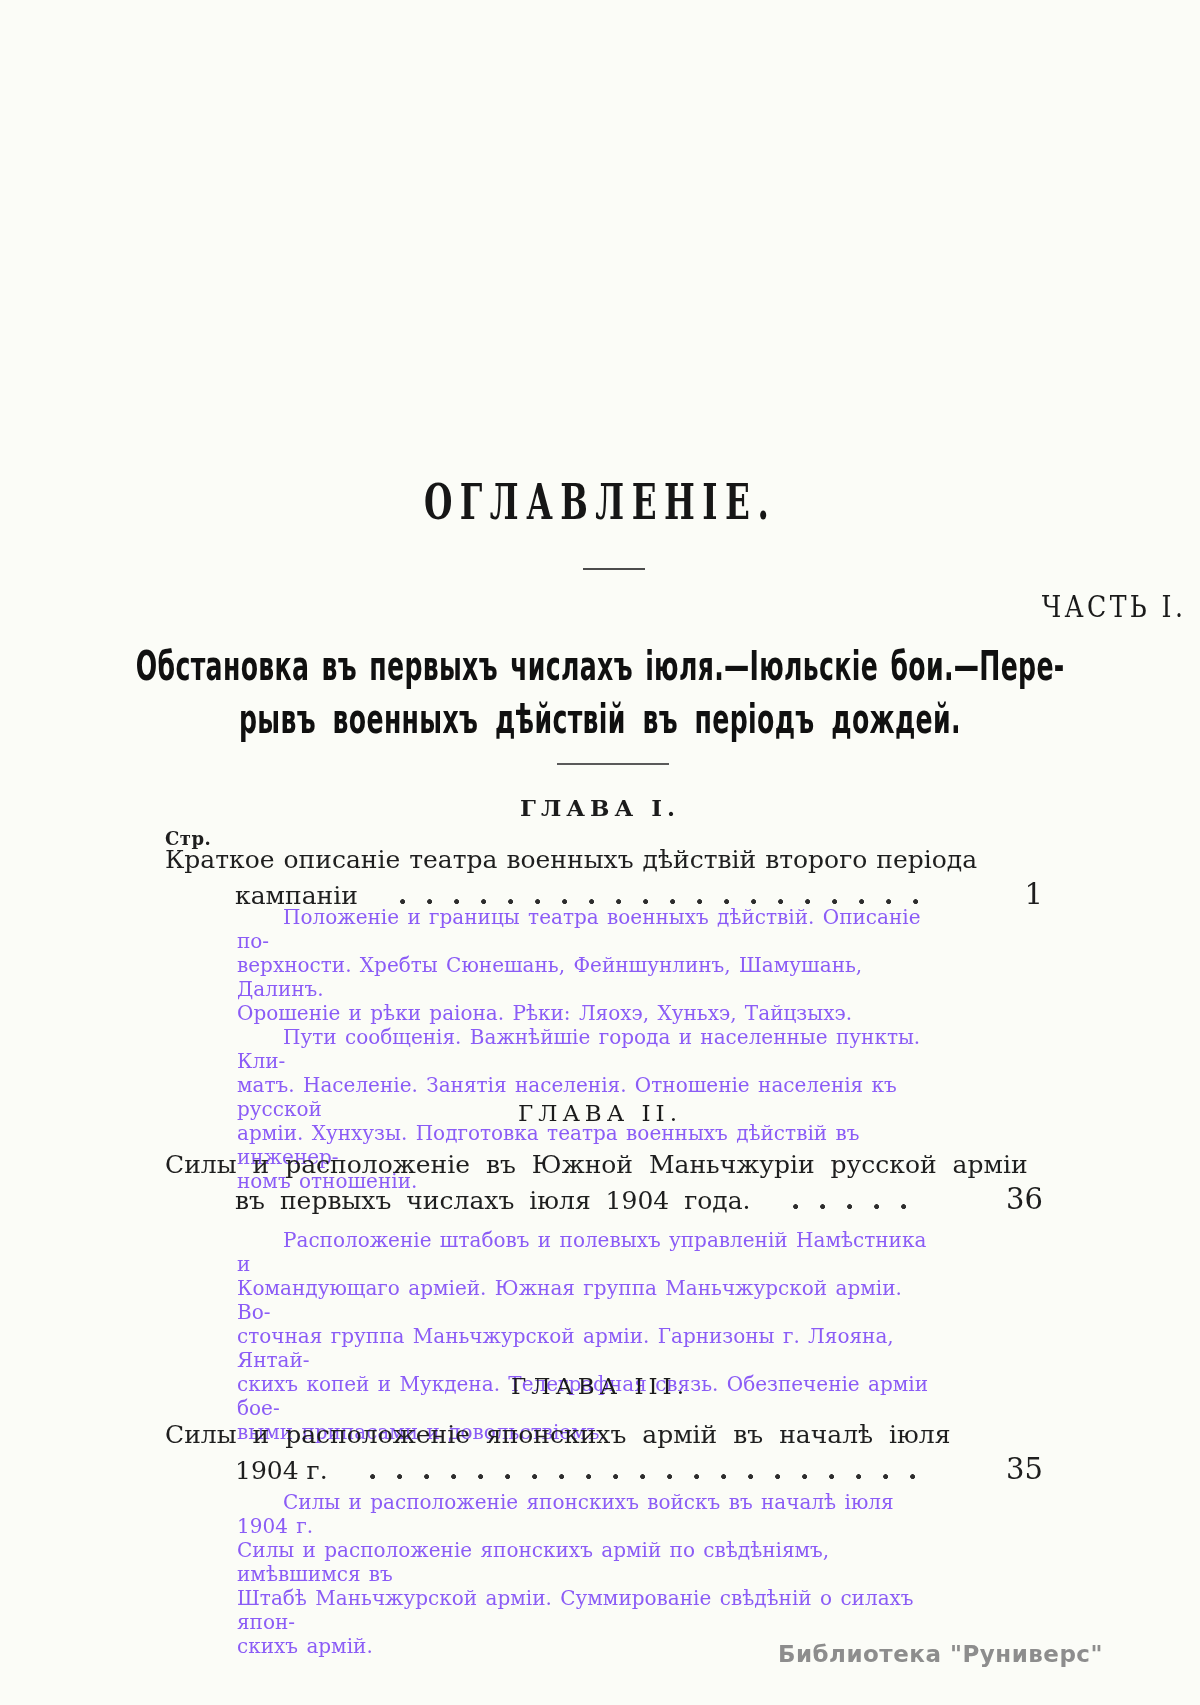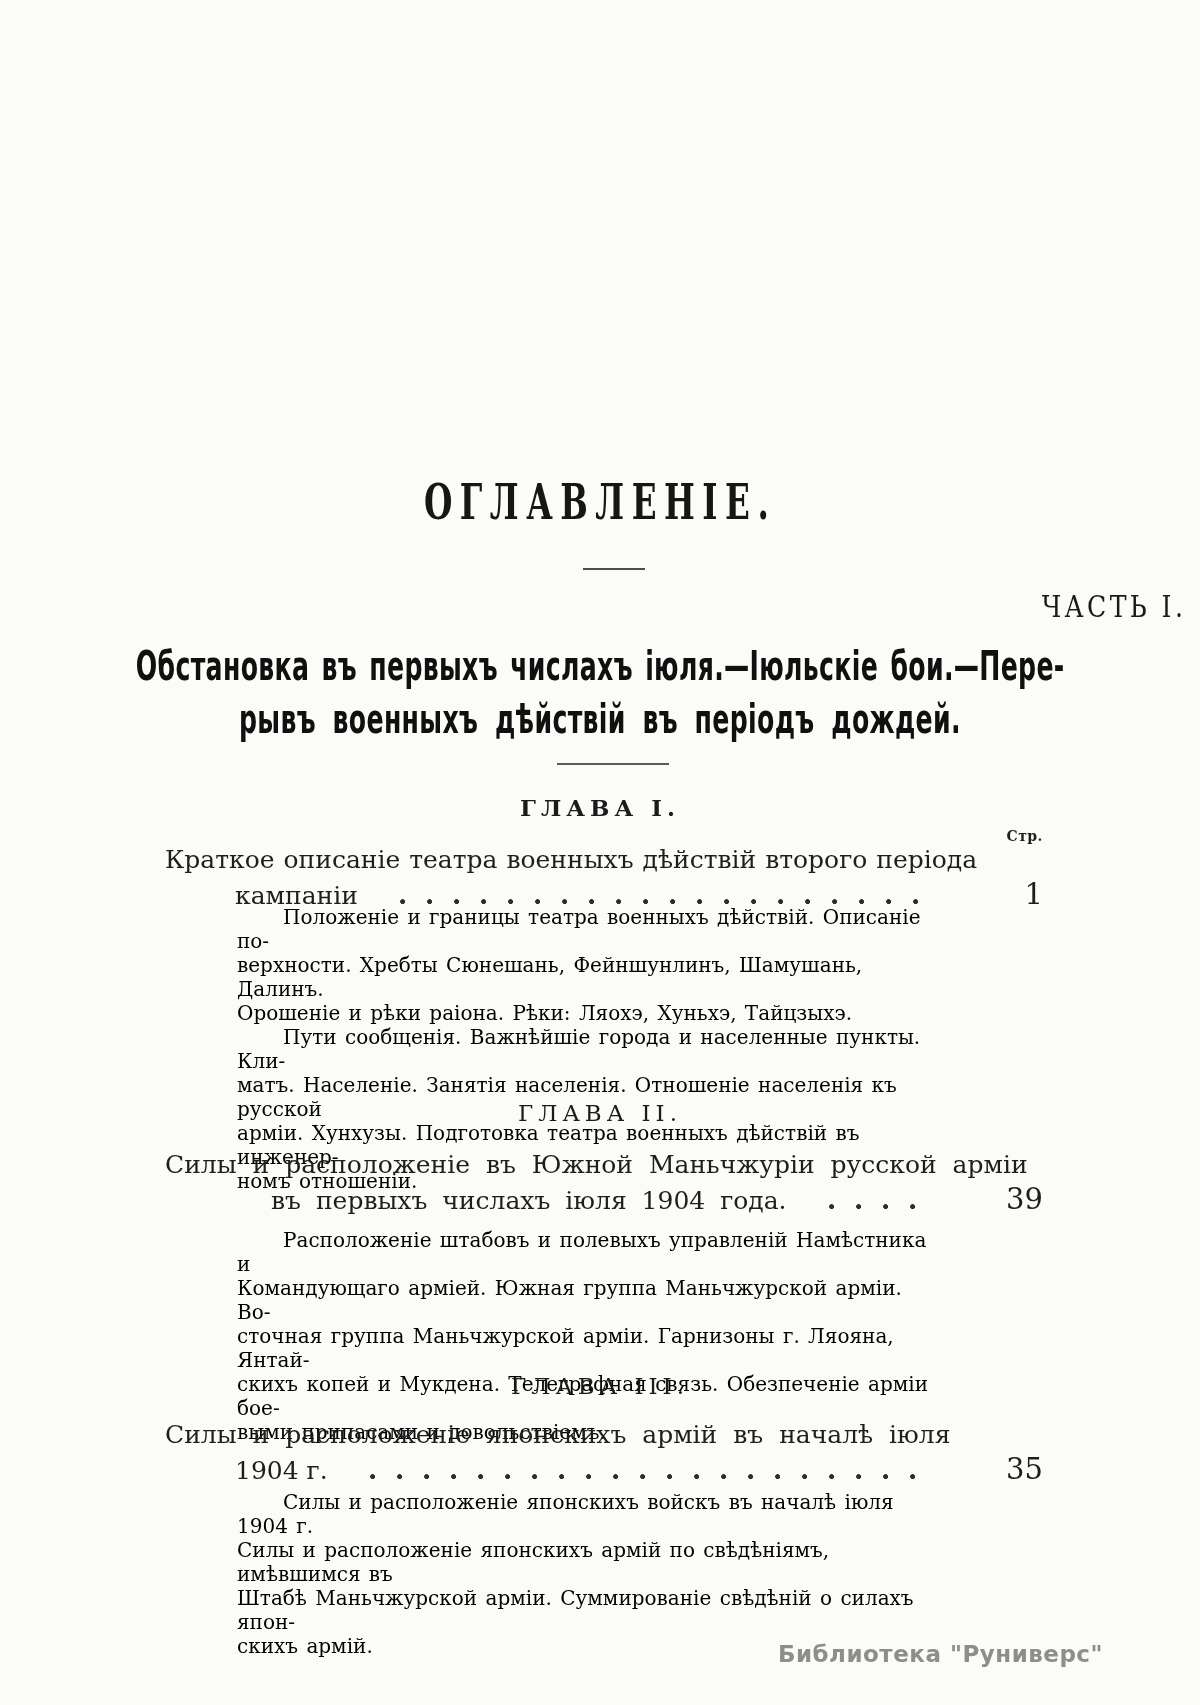--- a/index.html
+++ b/index.html
@@ -88,22 +88,21 @@
   .pos-ch1-head { top: 794px; font-weight: bold; }
   .pos-ch2-head { top: 1100px; }
   .pos-ch3-head { top: 1373px; }
 
   
   .page-col-header {
     position: absolute;
     top: 828px;
     left: 165px;
     width: 878px;
-    text-align: right;
-    font-size: 14px;
+    font-size: 18px;
     font-weight: 700;
     letter-spacing: 0.5px;
   }
 
   
   .entry {
     position: absolute;
     left: 165px;
     width: 878px;
   }
@@ -121,21 +120,21 @@
 
   .entry-line2 {
     display: flex;
     align-items: baseline;
     margin-left: 70px;
     height: 34px;
     font-size: 25px;
     line-height: 34px;
   }
   .entry-line2 .entry-cont { white-space: nowrap; }
-  .entry-line2 .entry-cont.ws2 { word-spacing: 7px; margin-left: 36px; }
+  .entry-line2 .entry-cont.ws2 { word-spacing: 7px; }
 
   .leader {
     flex: 1 1 auto;
     align-self: baseline;
     height: 5px;
     margin: 0 78px 0 42px;
     background-image: radial-gradient(circle at 2.6px 2.6px, #2d2d2d 2.1px, rgba(0,0,0,0) 2.8px);
     background-size: 27px 5px;
     background-repeat: repeat-x;
     background-position: left bottom;
@@ -158,21 +157,21 @@
   .pos-sub2 { top: 1228px; }
   .pos-sub3 { top: 1490px; }
 
   .summary-para {
     margin: 0;
     font-size: 20px;
     line-height: 24px;
     white-space: pre-line;
     text-indent: 46px;
     word-spacing: 2px;
-    color: #000000;
+    color: #8b5cf6;
   }
 
   
   .watermark {
     position: absolute;
     top: 1641px;
     right: 120px;
     font-family: "DejaVu Sans", sans-serif;
     font-weight: 700;
     font-size: 23px;
@@ -229,21 +228,21 @@
 номъ отношеніи.</p>
   </div>
 
   <div class="chapter-heading pos-ch2-head">ГЛАВА II.</div>
 
   <div class="entry pos-entry2">
     <div class="entry-line1 ws1">Силы и расположеніе въ Южной Маньчжуріи русской арміи</div>
     <div class="entry-line2">
       <span class="entry-cont ws2">въ первыхъ числахъ іюля 1904 года.</span>
       <span class="leader"></span>
-      <span class="pagenum">39</span>
+      <span class="pagenum">36</span>
     </div>
   </div>
 
   <div class="summary pos-sub2">
     <p class="summary-para">Расположеніе штабовъ и полевыхъ управленій Намѣстника и
 Командующаго арміей. Южная группа Маньчжурской арміи. Во-
 сточная группа Маньчжурской арміи. Гарнизоны г. Ляояна, Янтай-
 скихъ копей и Мукдена. Телеграфная связь. Обезпеченіе арміи бое-
 выми припасами и довольствіемъ.</p>
   </div>

